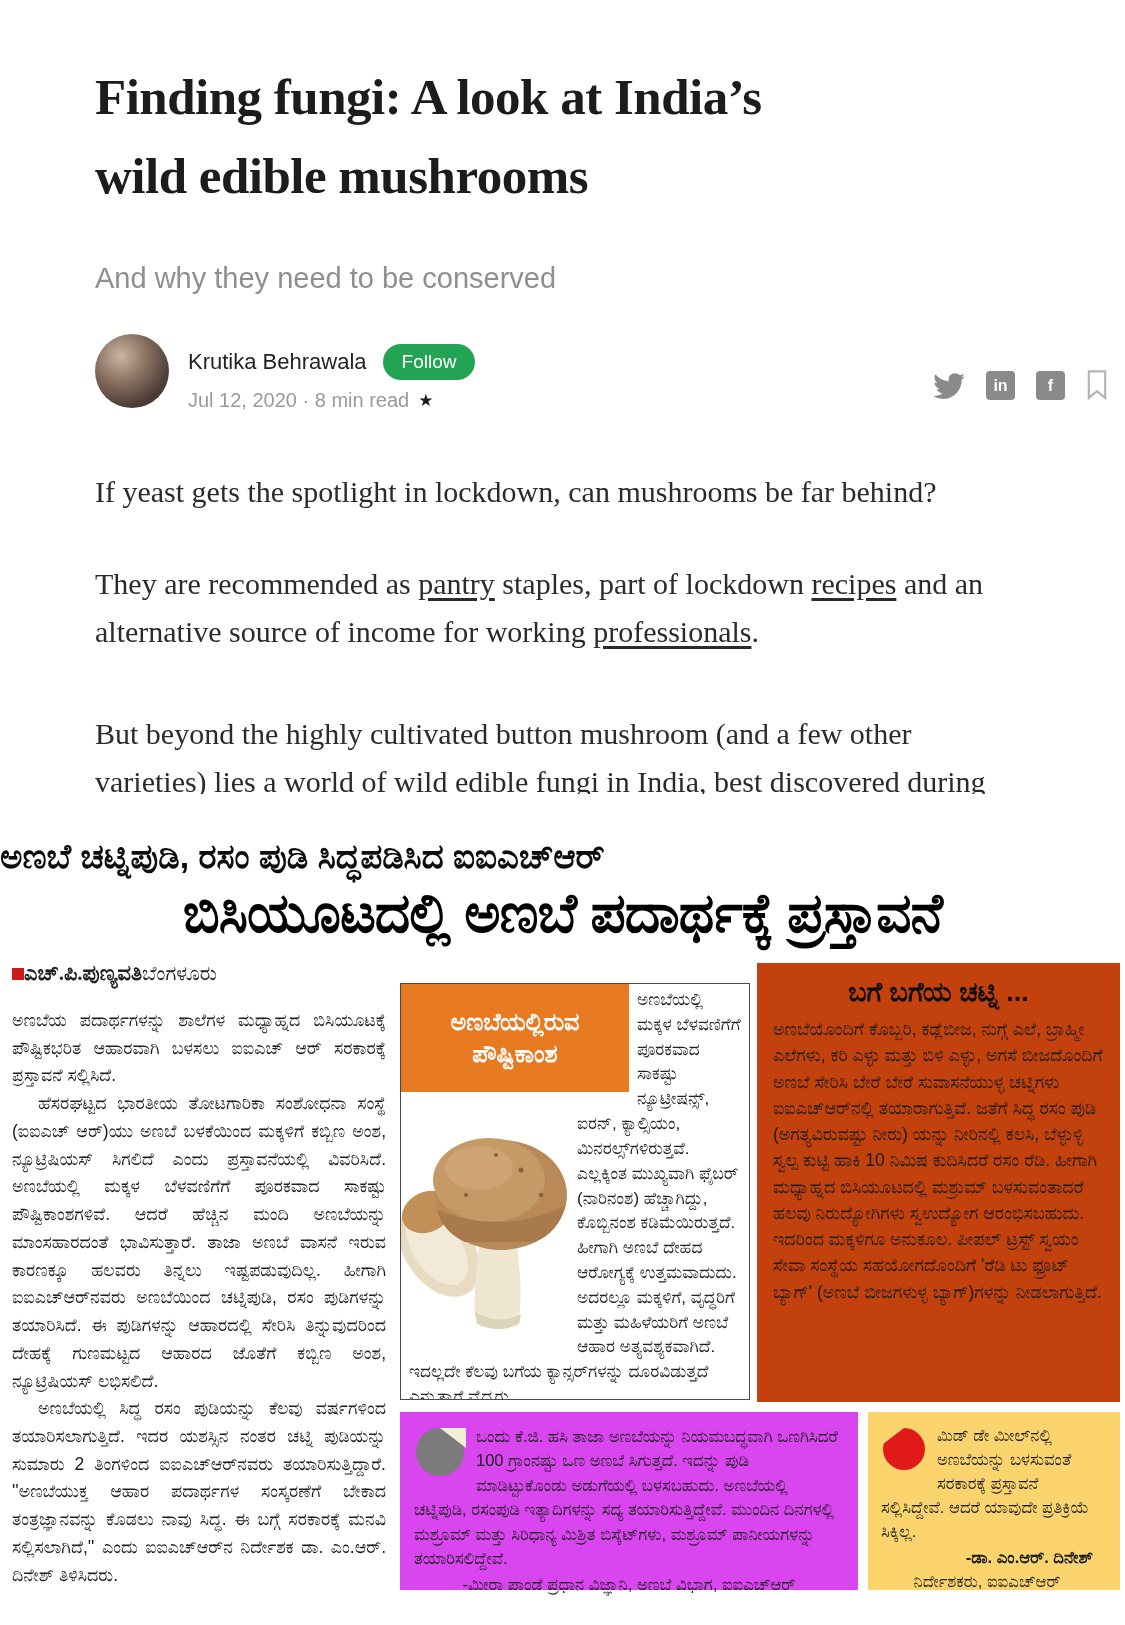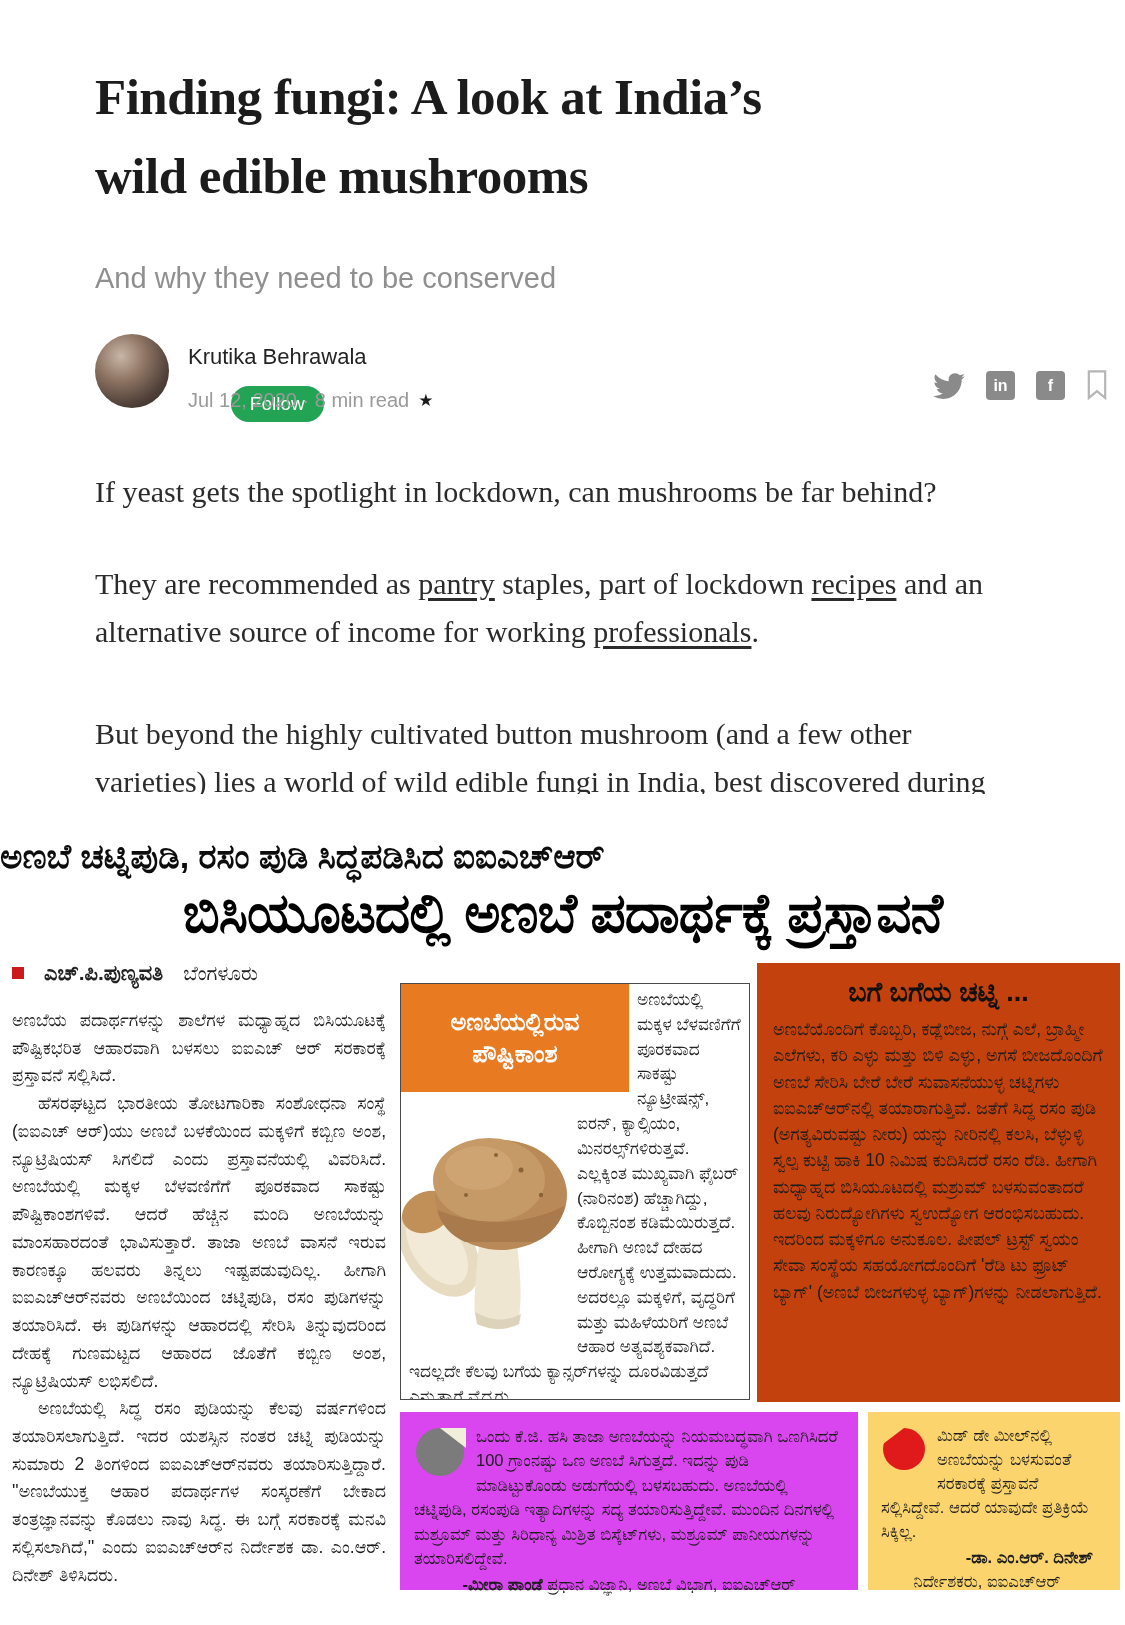--- a/index.html
+++ b/index.html
@@ -8,21 +8,21 @@
 
   
   .m-section{position:absolute;left:0;top:0;width:1125px;height:795px;overflow:hidden;}
   .m-title{position:absolute;left:95px;top:58px;width:970px;
            font-family:"Liberation Serif",serif;font-weight:700;font-size:51px;
            line-height:1.55;color:#1c1c1c;letter-spacing:-.5px;}
   .m-subtitle{position:absolute;left:95px;top:262px;width:800px;
               font-size:29px;color:#8f8f8f;}
   .m-avatar{position:absolute;left:95px;top:334px;width:74px;height:74px;border-radius:50%;
             background:radial-gradient(circle at 35% 30%,#c9b6a6 0%,#8d7463 35%,#4e3f38 70%,#2e2623 100%);}
-  .m-authorrow{position:absolute;left:188px;top:344px;display:flex;align-items:center;gap:16px;flex-direction:column;}
+  .m-authorrow{position:absolute;left:188px;top:344px;display:flex;align-items:center;gap:16px;}
   .m-authorname{font-size:22px;color:#242424;}
   .m-follow{background:#23a455;color:#fff;font-size:19px;padding:7px 19px;border-radius:22px;
             display:inline-block;cursor:pointer;}
   .m-daterow{position:absolute;left:188px;top:389px;font-size:20px;color:#9a9a9a;
              display:flex;align-items:center;gap:9px;}
   .m-star{color:#1a1a1a;font-size:17px;}
   .m-social{position:absolute;left:933px;top:370px;display:flex;align-items:flex-end;gap:21px;}
   .soc-sq{width:29px;height:29px;background:#8a8a8a;border-radius:4px;color:#fff;
           display:flex;align-items:center;justify-content:center;
           font-weight:700;font-size:16px;}
@@ -34,22 +34,22 @@
   .m-p3wrap{position:absolute;left:95px;top:710px;width:965px;height:84px;overflow:hidden;}
   .m-p3wrap .line{display:block;font-family:"Liberation Serif",serif;font-size:30px;
                   line-height:1.6;color:#2b2b2b;}
 
   
   .n-section{position:absolute;left:0;top:795px;width:1125px;height:830px;color:#111;}
   .n-kicker{position:absolute;left:0;top:42px;width:1125px;text-align:left;
             font-size:34px;font-weight:700;color:#0d0d0d;}
   .n-headline{position:absolute;left:0;top:86px;width:1125px;text-align:center;
               font-size:55px;font-weight:800;color:#000;letter-spacing:-1px;}
-  .n-byline{position:absolute;left:12px;top:166px;display:flex;align-items:center;gap:20px;
-            font-size:20px;color:#222;}
+  .n-byline{position:absolute;left:12px;top:166px;display:flex;align-items:center;gap:0;
+            font-size:20px;color:#222;font-family:Liberation Serif, serif;}
   .n-byline .bullet{width:12px;height:12px;background:#cc1a1a;display:inline-block;}
   .n-byline .who{font-weight:700;font-size:21px;}
   .n-leftcol{position:absolute;left:12px;top:212px;width:374px;
              font-size:17.5px;line-height:1.585;text-align:justify;color:#1d1d1d;}
   .n-leftcol p{margin:0;}
   .n-leftcol p.ind{text-indent:26px;}
 
   .n-feature{position:absolute;left:400px;top:188px;width:350px;height:417px;
              border:1.5px solid #4a4a4a;box-sizing:border-box;background:#fff;overflow:hidden;}
   .n-feature-head{float:left;width:228px;height:108px;background:#e87a22;color:#fff;
@@ -65,21 +65,21 @@
   .n-bluebox .bb-body{font-size:17.5px;line-height:1.5;color:#1d1d1d;}
 
   .n-quote-y{position:absolute;left:400px;top:617px;width:458px;height:178px;
              background:#d946ef;box-sizing:border-box;padding:12px 14px 8px 14px;
              font-size:16.5px;line-height:1.48;color:#1d1d1d;}
   .n-quote-g{position:absolute;left:868px;top:617px;width:252px;height:178px;
              background:#fbd46e;box-sizing:border-box;padding:12px 27px 8px 13px;
              font-size:16.5px;line-height:1.45;color:#1d1d1d;}
   .q-ball{float:left;margin:2px 10px 4px 0;}
   .q-sig{text-align:center;margin-top:2px;}
-  .q-sig .q-author{font-weight:700;}
+  .q-sig .q-author{font-weight:400;}
   .q-sig-g{text-align:right;margin-top:2px;}
   .q-sig-g .q-author{font-weight:700;display:block;text-align:right;}
   .q-sig-g .q-role{display:block;text-align:center;}
 </style>
 </head>
 <body>
 
 <div id="page">
 
   <div class="m-section">

